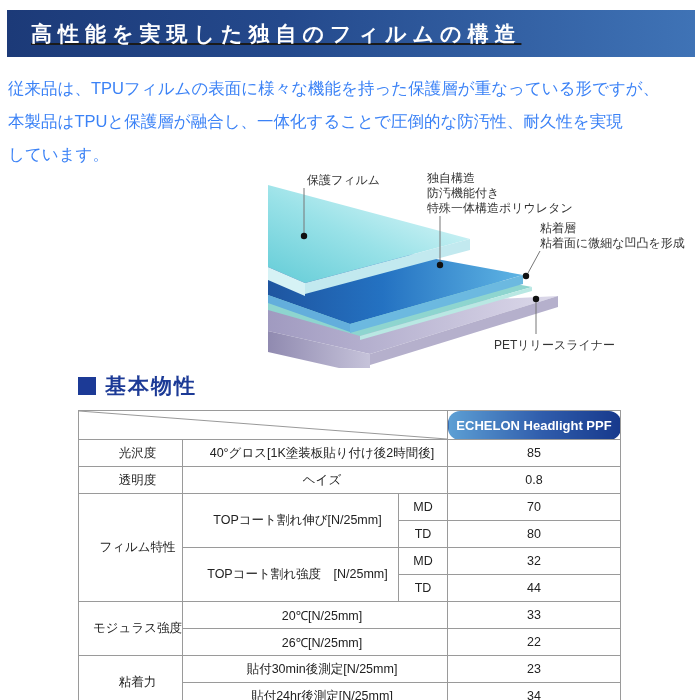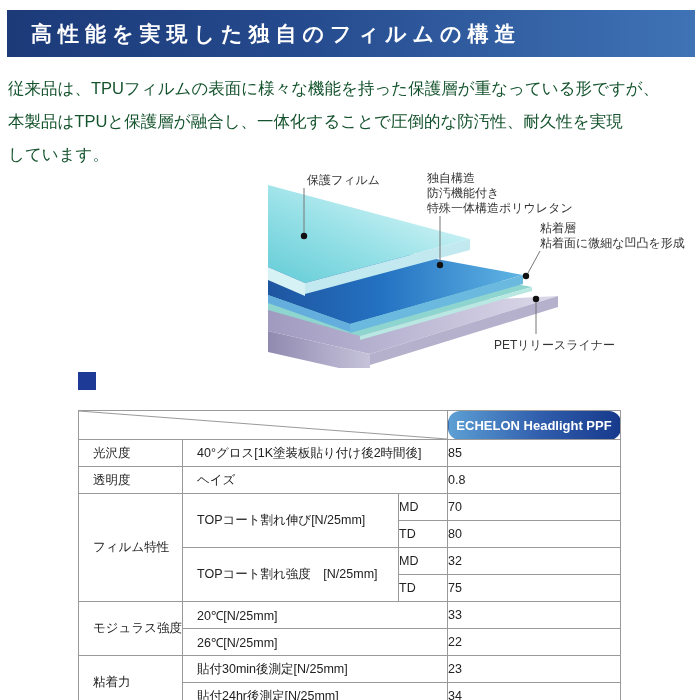--- a/index.html
+++ b/index.html
@@ -2,49 +2,49 @@
 <html><head>
 <meta charset="utf-8">
 <style>
   html,body{margin:0;padding:0;background:#fff;}
   #page{position:relative;width:700px;height:700px;background:#fff;overflow:hidden;
         font-family:"Liberation Sans",sans-serif;color:#1a1a1a;}
 
   
   .banner{position:absolute;left:7px;top:10px;width:688px;height:47px;
           background:linear-gradient(90deg,#1c3a78 0%,#24498c 40%,#3f73b6 100%);
-          display:flex;align-items:center;}
+          display:flex;align-items:center;text-decoration:underline;}
   .banner-title{font-family:"DejaVu Serif",serif;font-size:21px;font-weight:600;
                 color:#ffffff;letter-spacing:6px;padding-left:24px;white-space:nowrap;}
 
   
   .intro{position:absolute;left:8px;top:72px;width:676px;
-         font-size:16.5px;line-height:2.0;color:#14532d;white-space:pre-line;}
+         font-size:16.5px;line-height:2.0;color:#3b82f6;white-space:pre-line;}
 
   
   .diagram{position:absolute;left:180px;top:168px;width:520px;height:200px;}
   .diagram svg{display:block;}
   .dlabel{font-size:12px;fill:#333;}
 
   
   .section-head{position:absolute;left:78px;top:372px;display:flex;align-items:center;}
   .sq{width:18px;height:18px;background:#1c3a96;margin-right:9px;}
   .section-title{font-size:21px;font-weight:bold;color:#1c3a96;letter-spacing:2px;}
 
   
   .spec-table{position:absolute;left:78px;top:410px;border-collapse:collapse;
               table-layout:fixed;width:542px;font-size:12.5px;color:#222;}
   .spec-table td{border:1px solid #9a9a9a;background:#fff;padding:0 0 0 14px;
-                 height:26px;vertical-align:middle;text-align:left;}
+                 height:26px;vertical-align:middle;text-align:center;}
   .spec-table tr.hdr td{height:28px;}
   td.diag-cell{position:relative;padding:0;}
   td.diag-cell svg{position:absolute;inset:0;width:100%;height:100%;}
   td.prod{background:linear-gradient(90deg,#5d9fd4 0%,#2f5cab 55%,#17398c 100%);
           color:#fff;font-weight:bold;text-align:center;padding:0;font-size:13px;border-radius:12px;}
-  td.val,td.dir{text-align:left;padding:0;}
+  td.val,td.dir{text-align:center;padding:0;}
 </style>
 </head>
 <body>
 
 <div id="page">
 
   <div class="banner">
     <span class="banner-title">高性能を実現した独自のフィルムの構造</span>
   </div>
 
@@ -122,20 +122,21 @@
       <g>
         <circle cx="356" cy="131" r="3.2" fill="#111"></circle>
         <line x1="356" y1="134" x2="356" y2="166" stroke="#777" stroke-width="1"></line>
         <text class="dlabel" x="314" y="181" font-size="12.5">PETリリースライナー</text>
       </g>
     </svg>
   </div>
 
   <div class="section-head">
     <span class="sq"></span>
+    <span class="section-title">基本物性</span>
   </div>
 
   <table class="spec-table">
     <colgroup>
         <col style="width:104px">
         <col style="width:216px">
         <col style="width:49px">
         <col style="width:173px">
       </colgroup>
     <tbody>
@@ -167,21 +168,21 @@
       <td class="dir">TD</td>
       <td class="val">80</td>
     </tr>
     <tr>
       <td rowspan="2">TOPコート割れ強度　[N/25mm]</td>
       <td class="dir">MD</td>
       <td class="val">32</td>
     </tr>
     <tr>
       <td class="dir">TD</td>
-      <td class="val">75</td>
+      <td class="val">44</td>
     </tr>
     <tr>
       <td rowspan="2">モジュラス強度</td>
       <td colspan="2">20℃[N/25mm]</td>
       <td class="val">33</td>
     </tr>
     <tr>
       <td colspan="2">26℃[N/25mm]</td>
       <td class="val">22</td>
     </tr>

